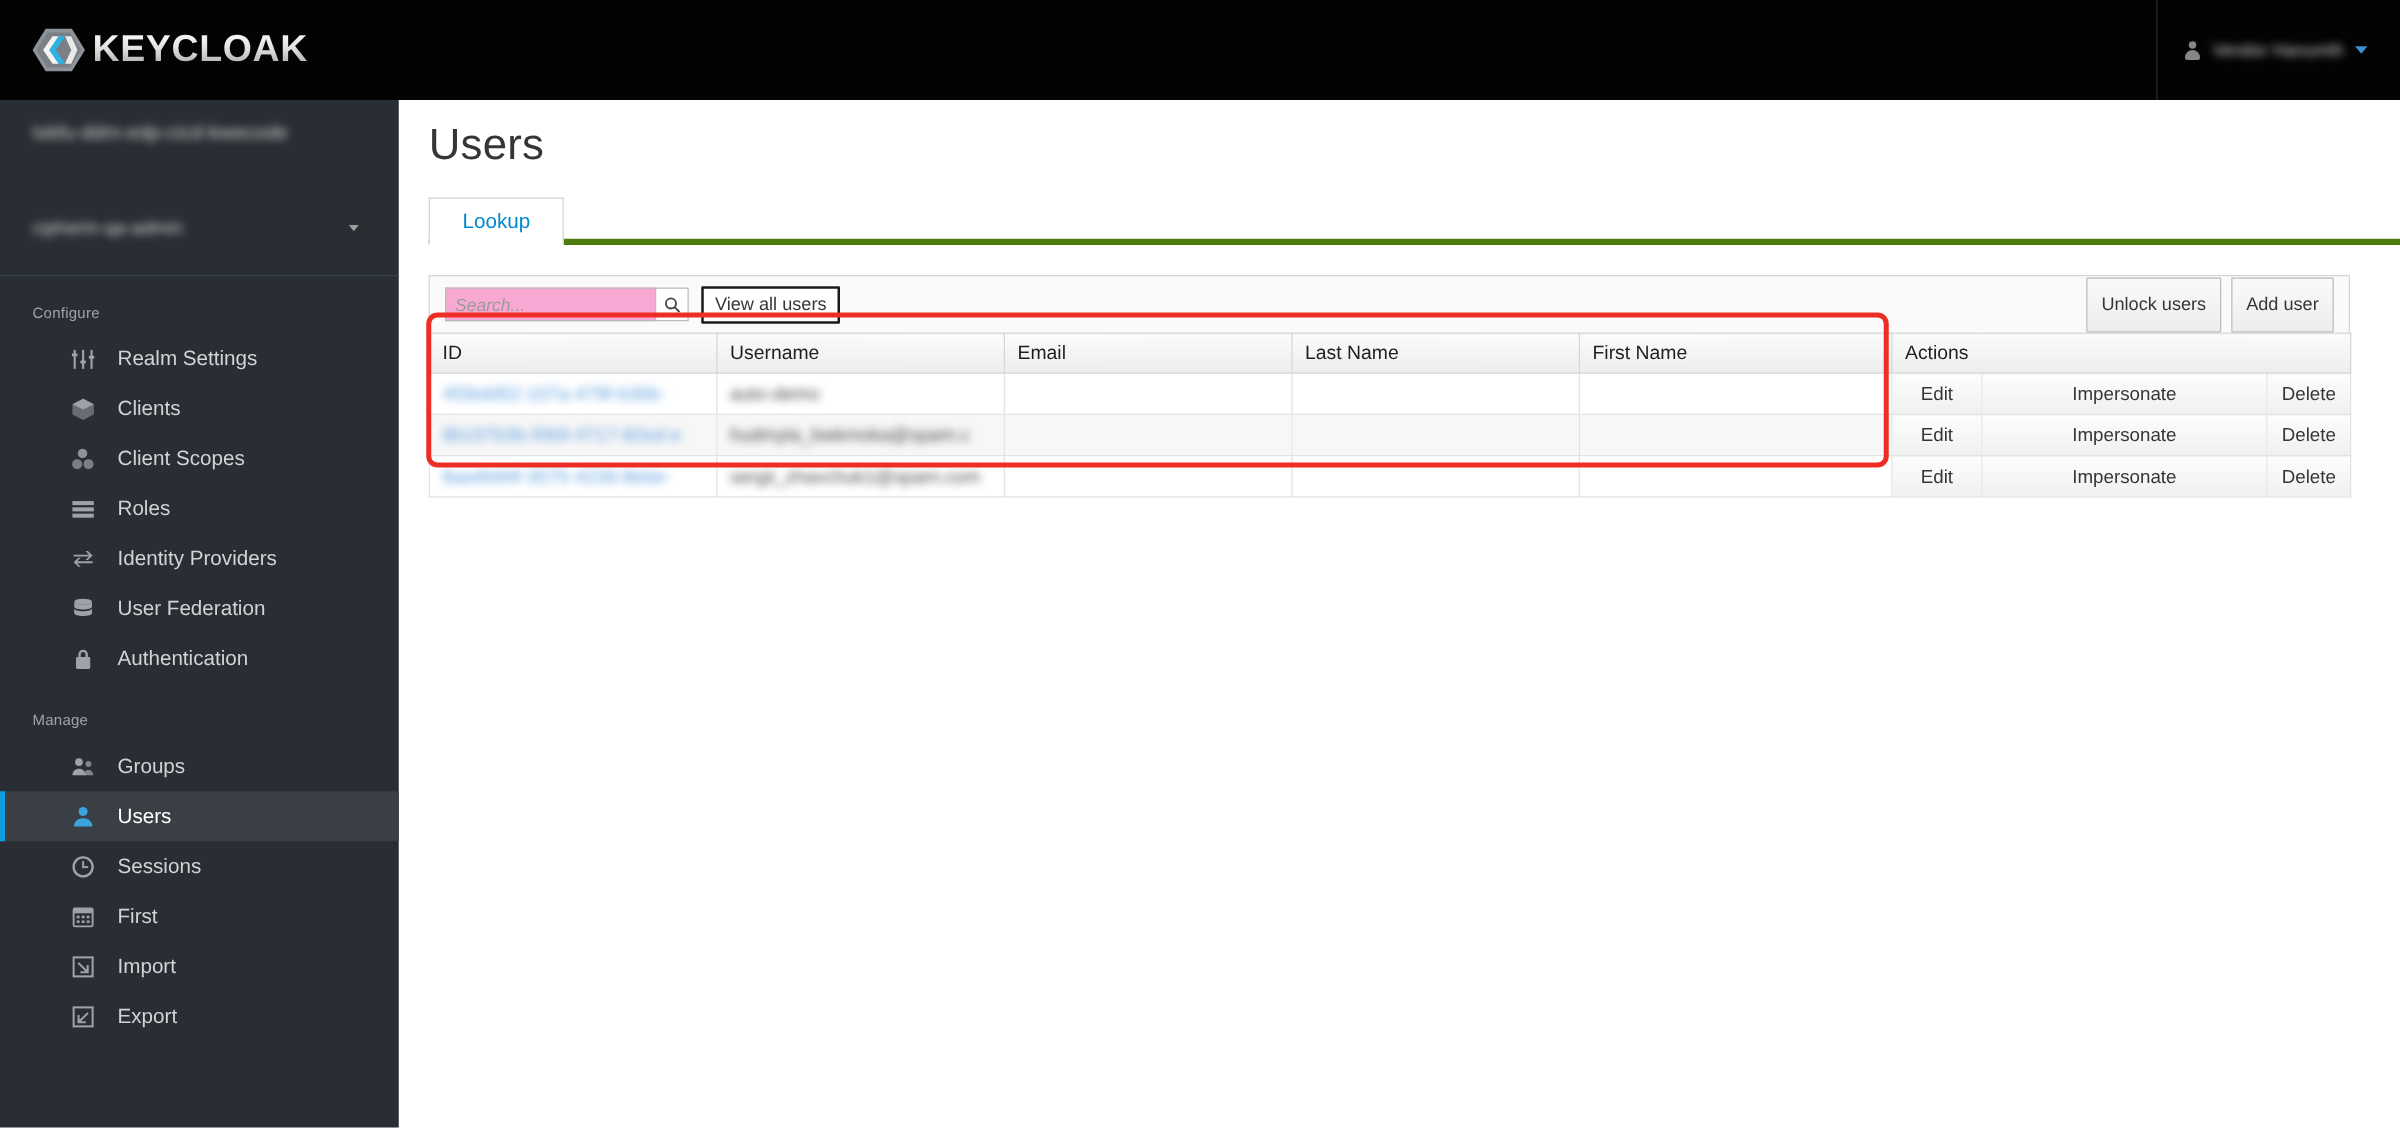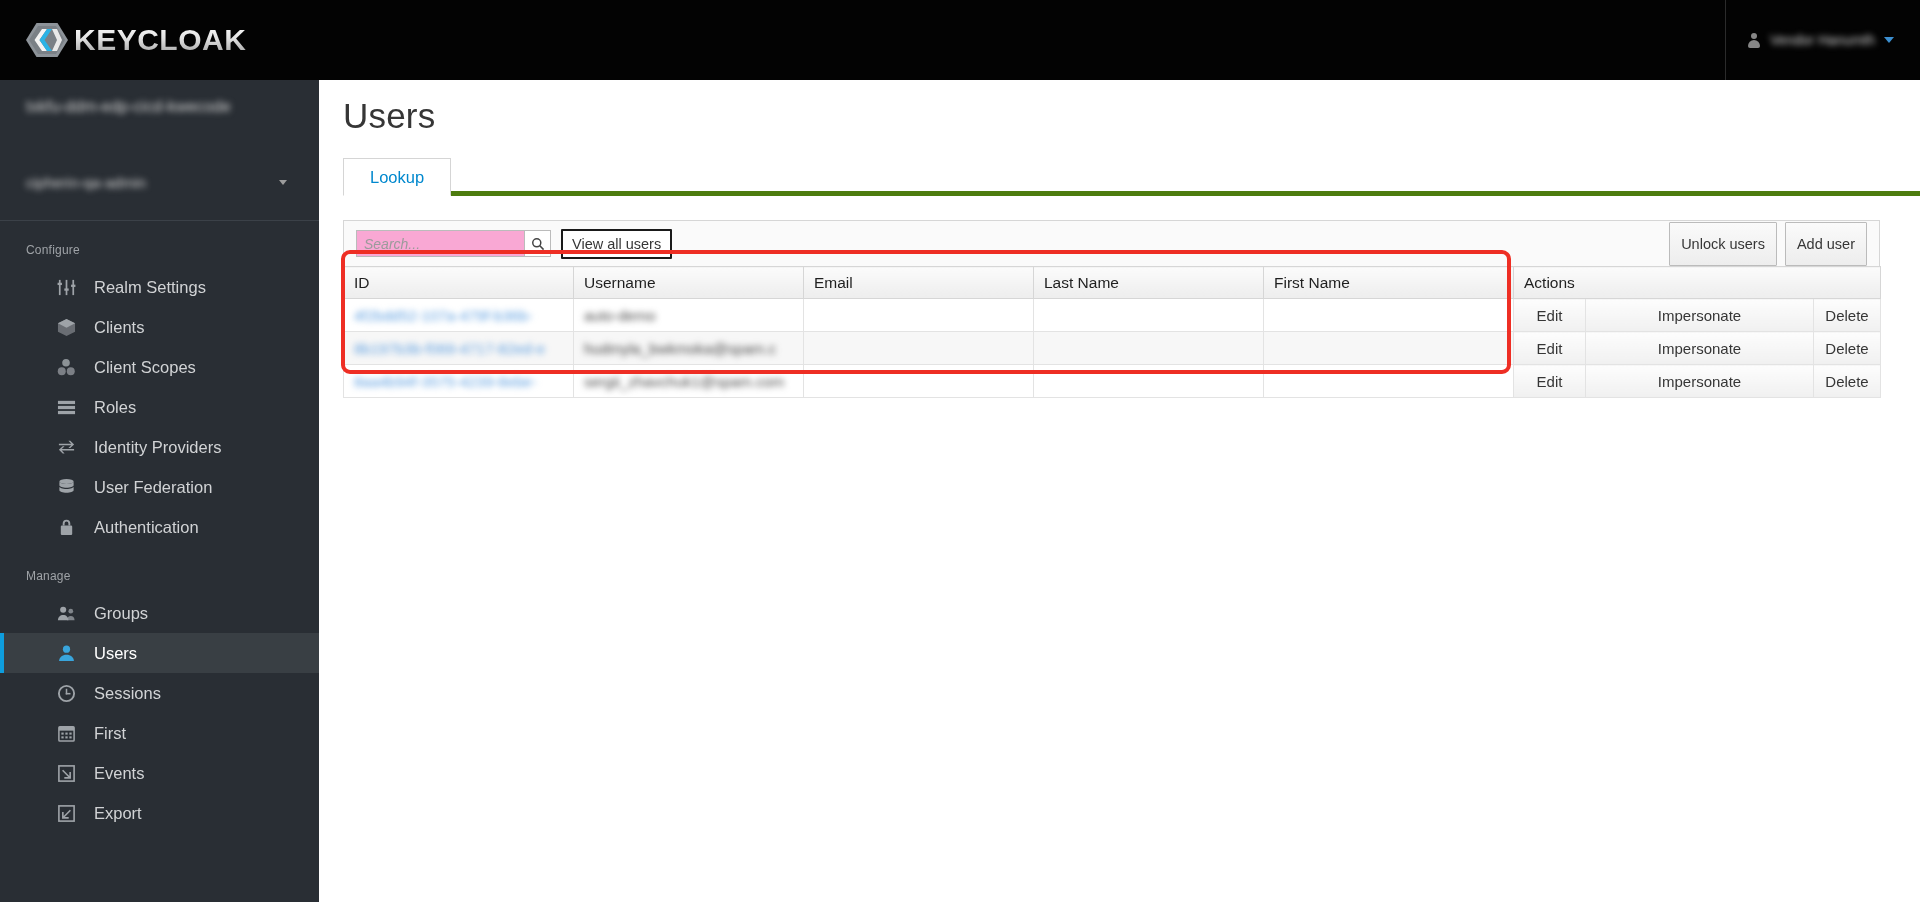--- a/index.html
+++ b/index.html
@@ -364,21 +364,21 @@
     <span>First</span>
   </div>
 
   <div class="nav-item">
     <span class="nav-icon">
       <svg viewBox="0 0 20 20">
           <rect x="2" y="2" width="16" height="16" fill="none" stroke="#9ea3a8" stroke-width="1.7"></rect>
           <path d="M6.5 6 L13 12.5 V8.4 h1.7 V15.4 H7.7 V13.7 h4.1 L5.3 7.2 Z"></path>
         </svg>
     </span>
-    <span>Events</span>
+    <span>Import</span>
   </div>
 
   <div class="nav-item">
     <span class="nav-icon">
       <svg viewBox="0 0 20 20">
           <rect x="2" y="2" width="16" height="16" fill="none" stroke="#9ea3a8" stroke-width="1.7"></rect>
           <path d="M13.5 6 L7 12.5 V8.4 H5.3 V15.4 H12.3 V13.7 H8.2 L14.7 7.2 Z"></path>
         </svg>
     </span>
     <span>Export</span>

